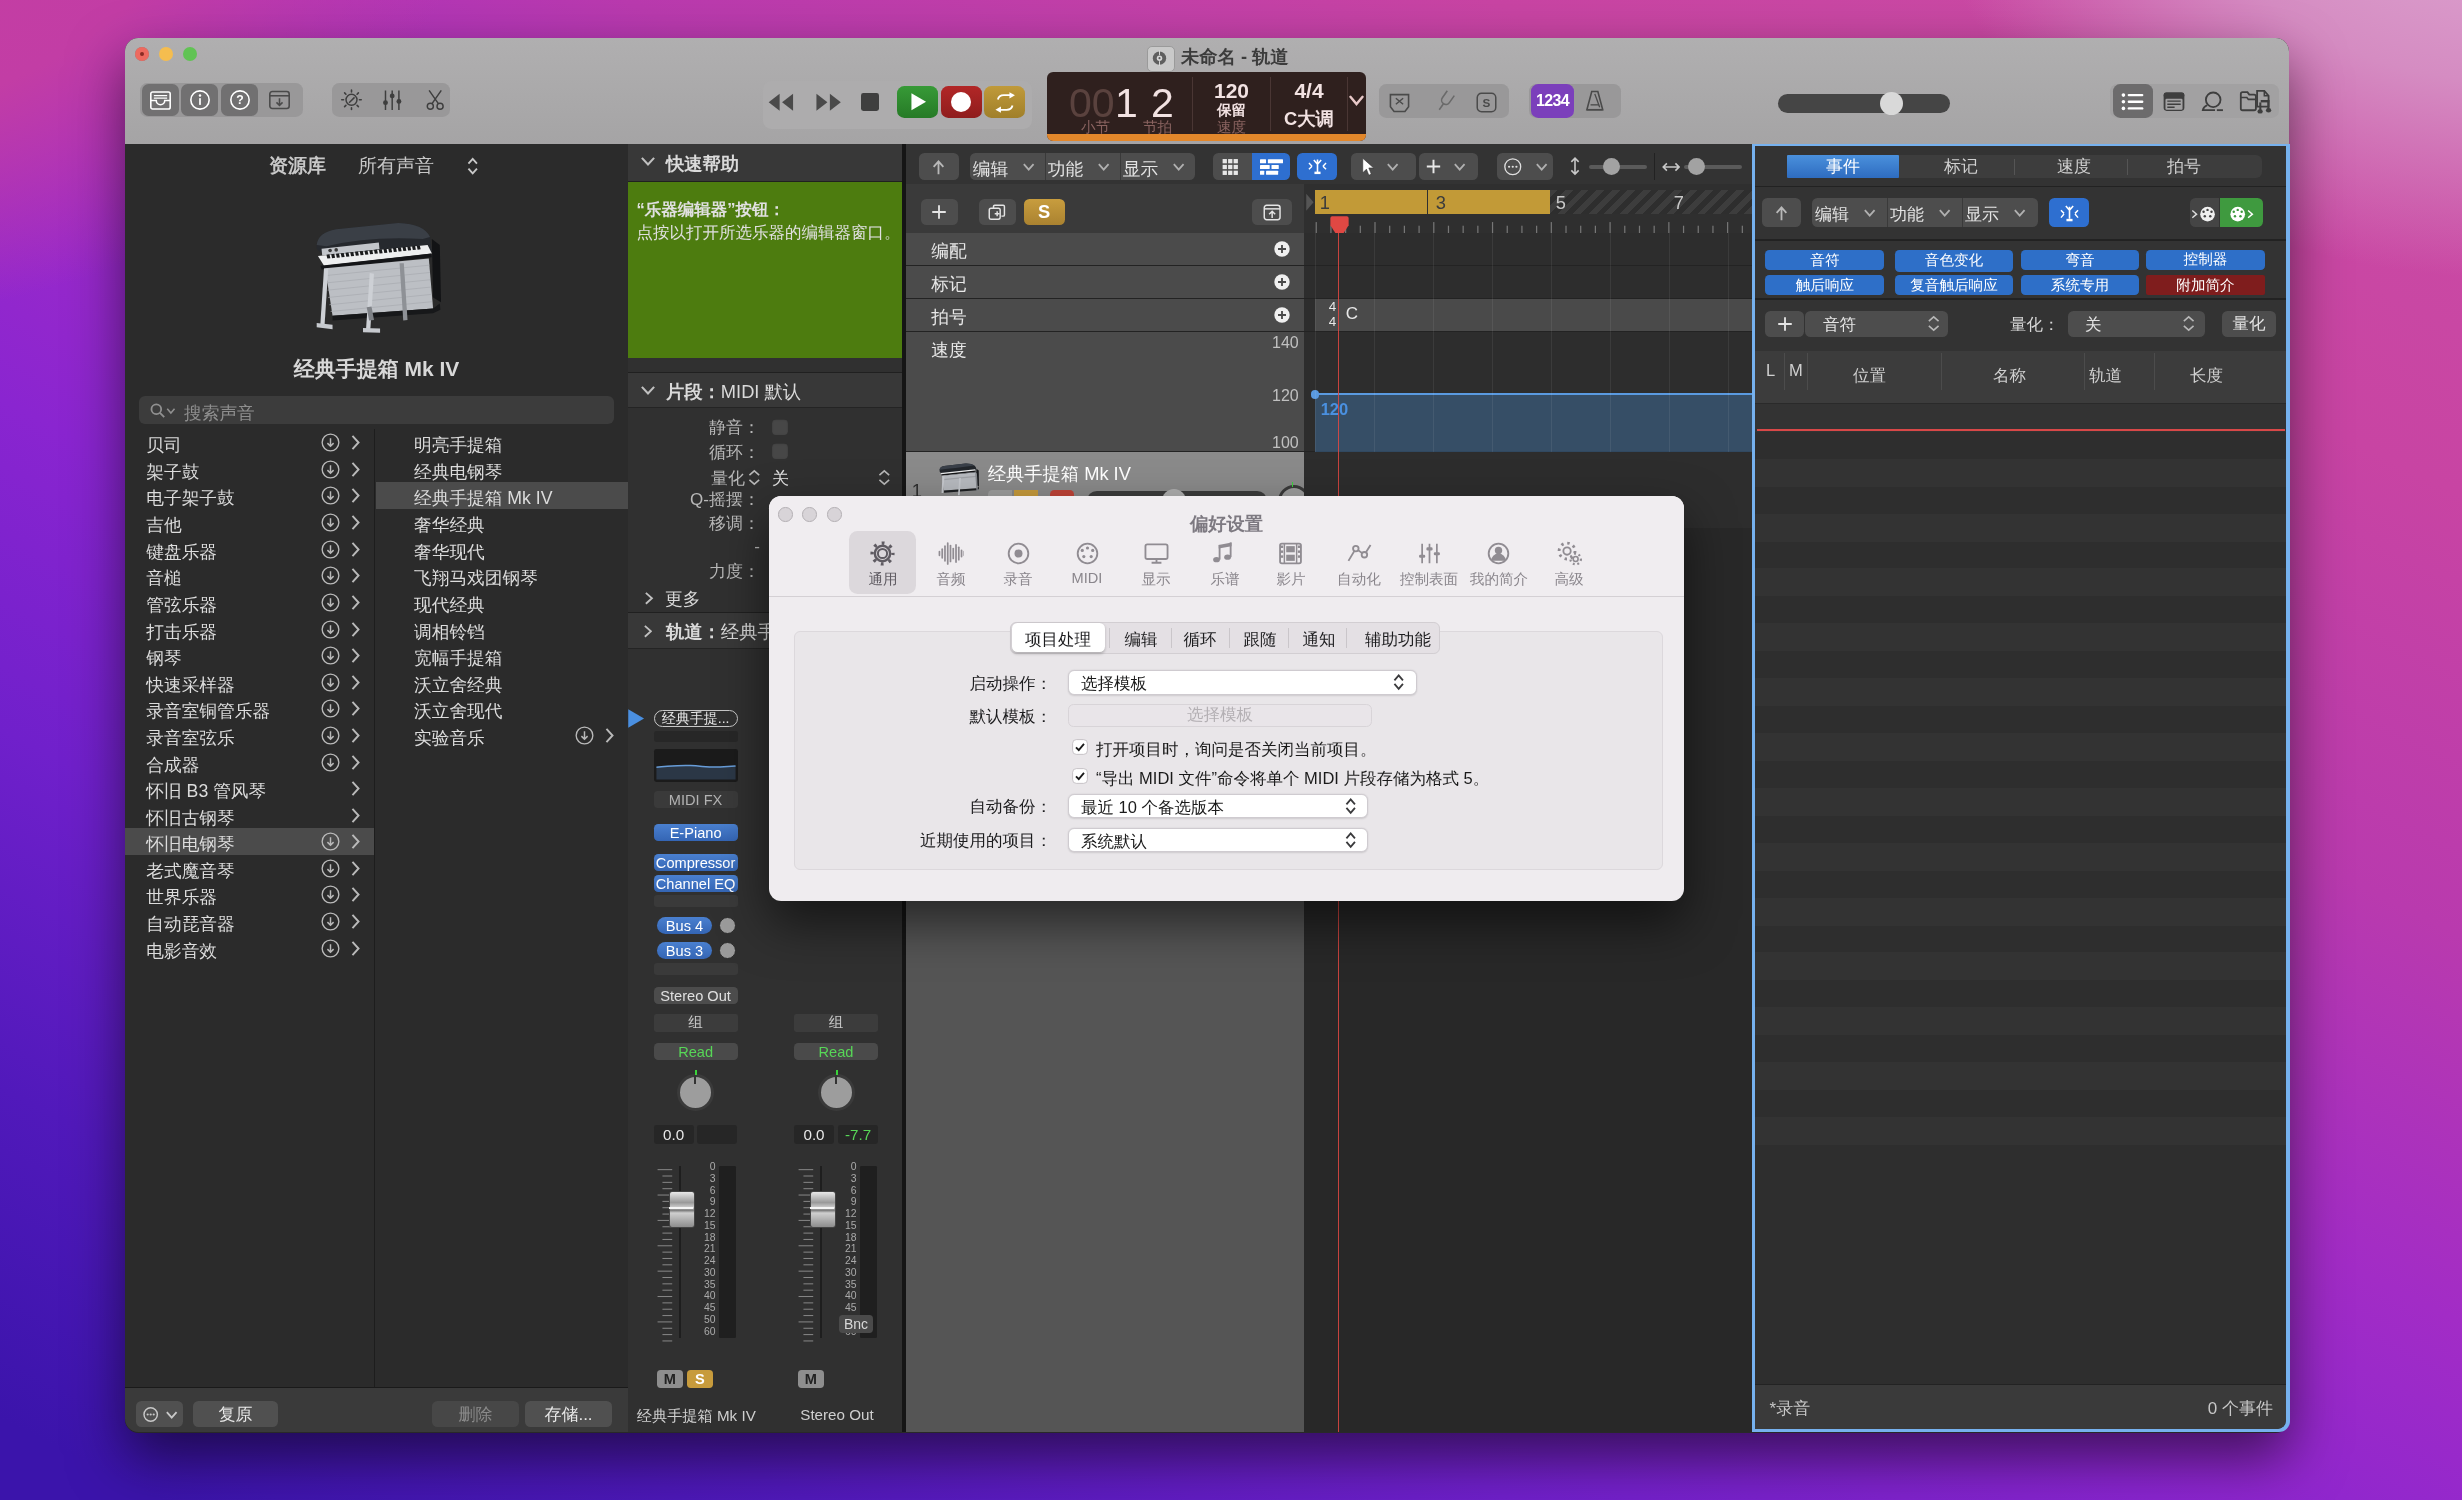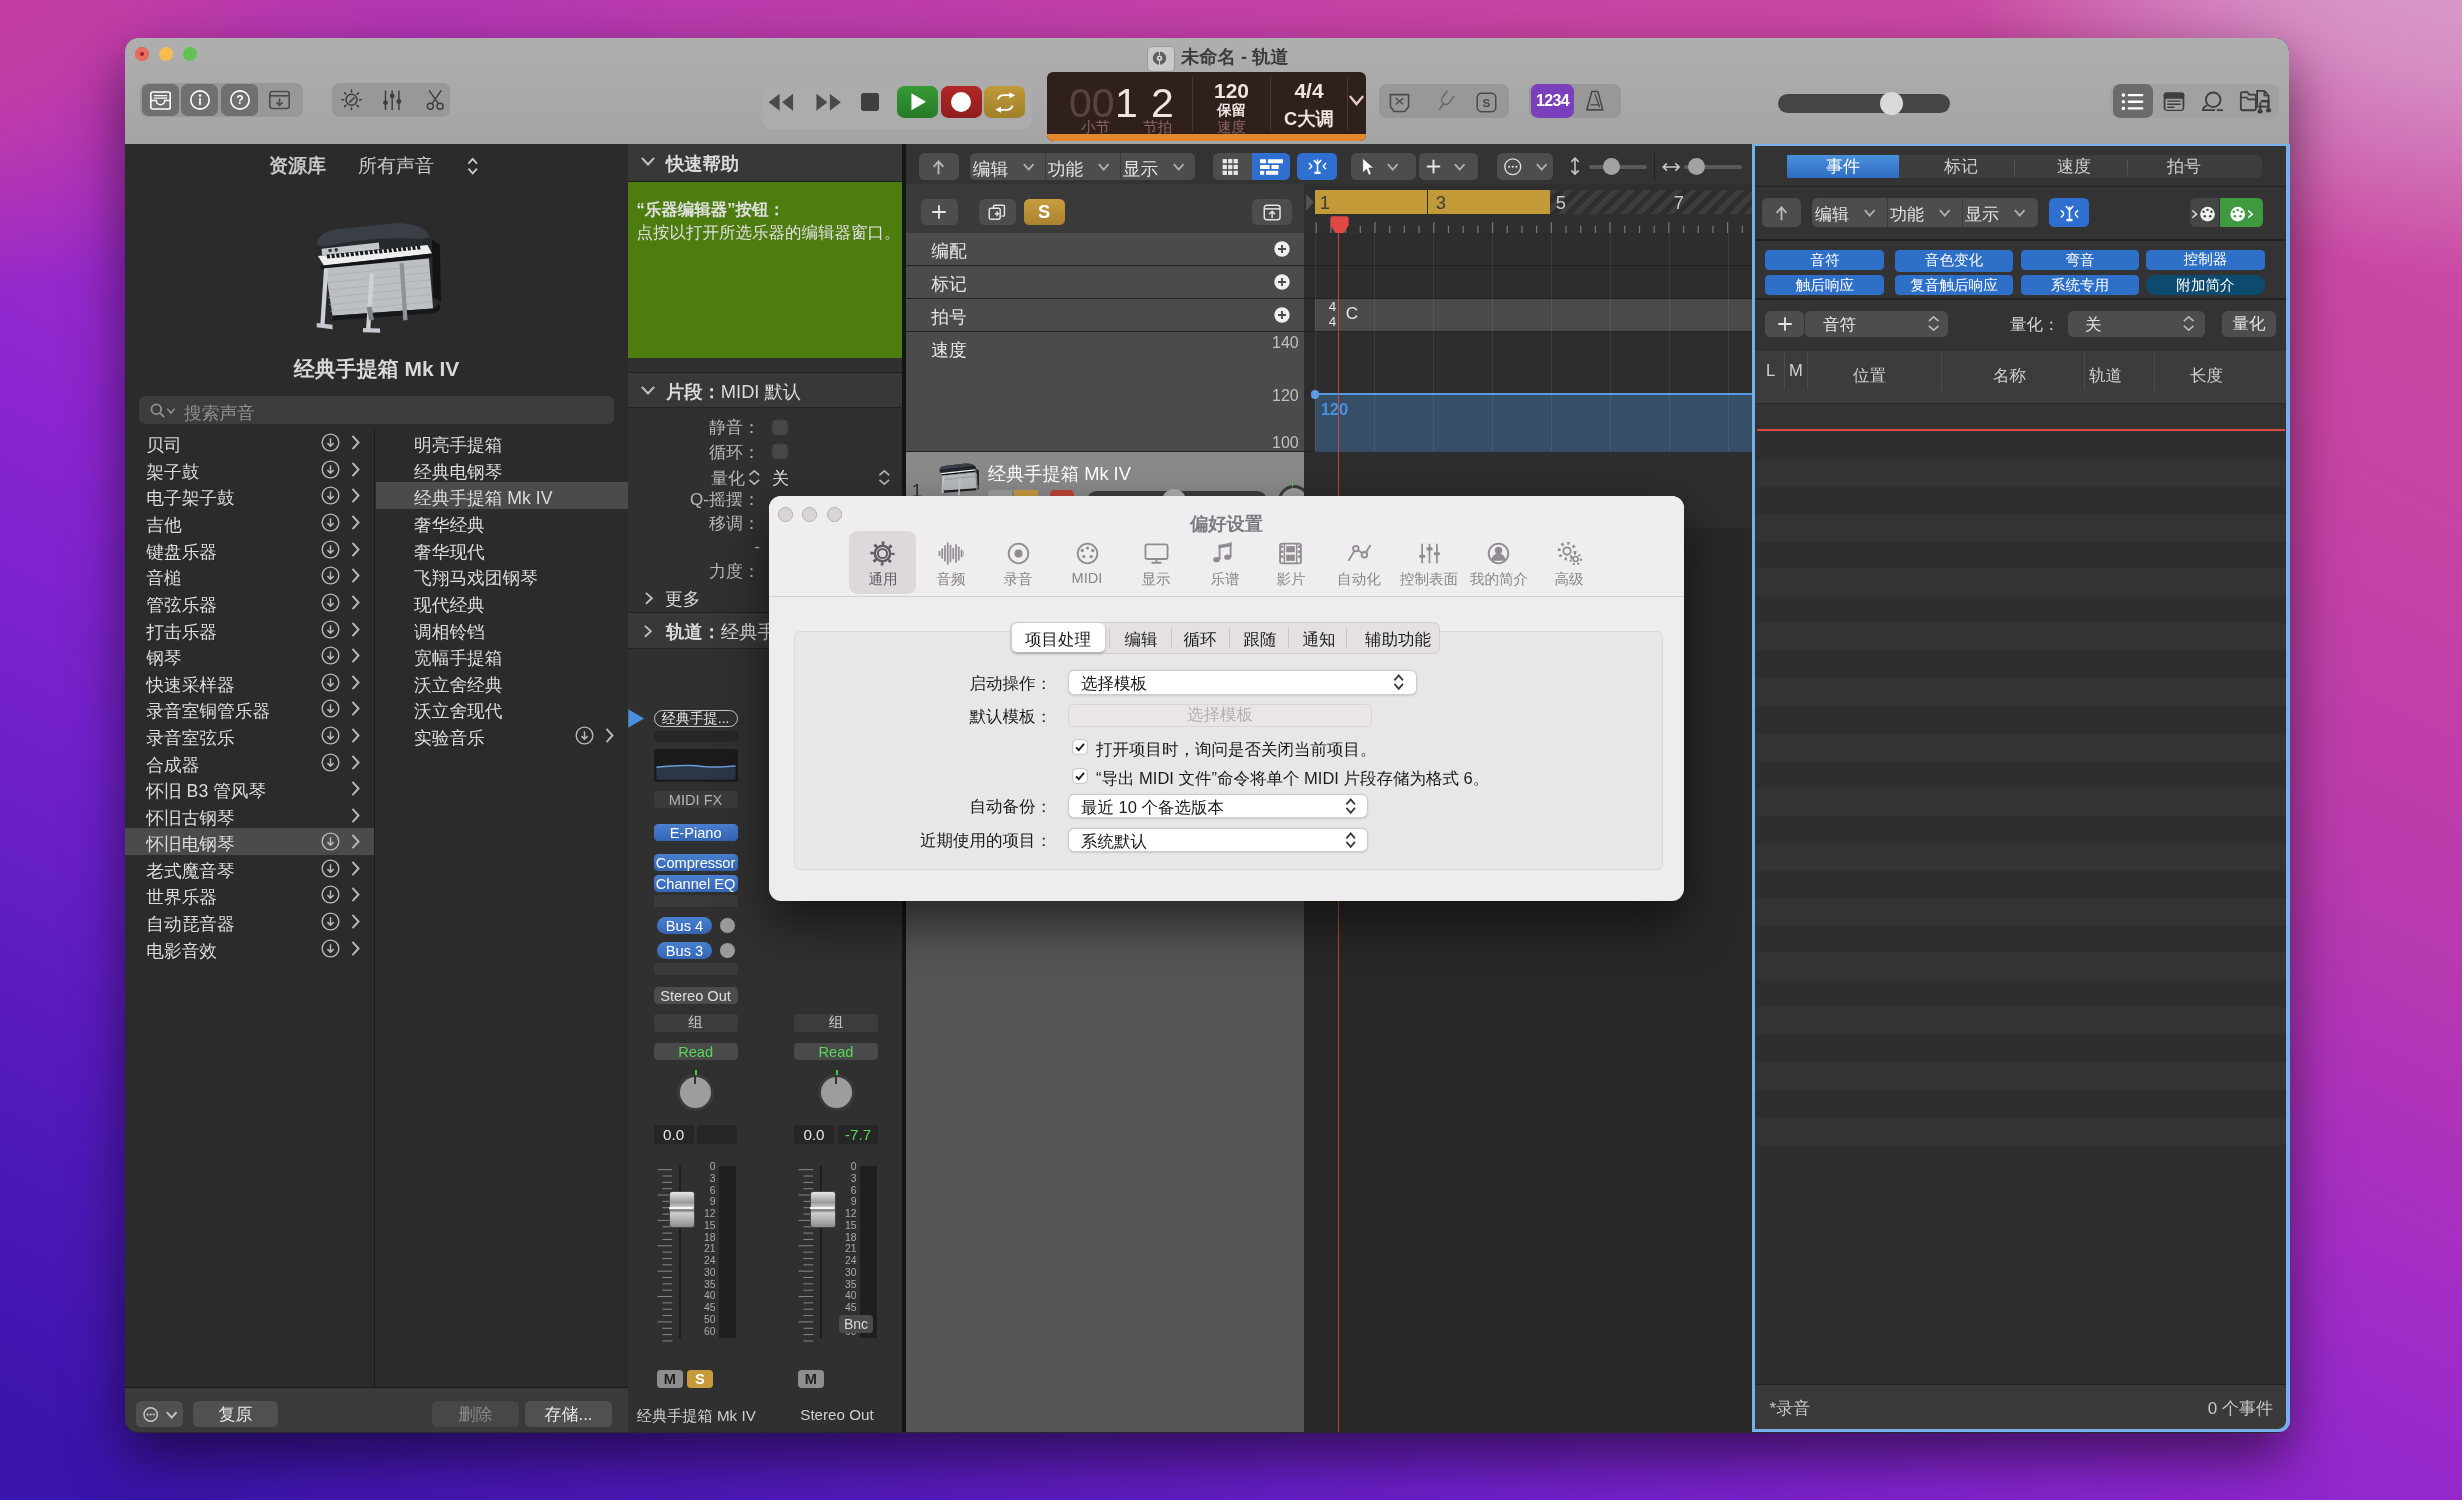--- a/index.html
+++ b/index.html
@@ -1002,21 +1002,21 @@
           <path d="M36 9 l7 6 -7 6" fill="none" stroke="#fff" stroke-width="2.4"></path>
         </svg>
 <div class="a" style="left:0;top:93px;width:531px;height:1.8px;background:#222"></div>
 <div class="a fc" style="left:10.4px;top:104px;width:119px;height:15.2px;background:#2e6fc8;border-radius:4.3px;font-size:14.6px;color:#fff;padding:2.4px 0">音符</div>
         <div class="a fc" style="left:140px;top:104px;width:118px;height:15.2px;background:#2e6fc8;border-radius:4.3px;font-size:14.6px;color:#fff;padding:3px 0">音色变化</div>
         <div class="a fc" style="left:266px;top:104px;width:118px;height:15.2px;background:#2e6fc8;border-radius:4.3px;font-size:14.6px;color:#fff;padding:2.4px 0">弯音</div>
         <div class="a fc" style="left:391px;top:104px;width:119px;height:15.2px;background:#2e6fc8;border-radius:4.3px;font-size:14.6px;color:#fff;padding:2px 0">控制器</div>
         <div class="a fc" style="left:10.4px;top:129px;width:119px;height:15.2px;background:#2e6fc8;border-radius:4.3px;font-size:14.6px;color:#fff;padding:2.4px 0">触后响应</div>
         <div class="a fc" style="left:140px;top:129px;width:118px;height:15.2px;background:#2e6fc8;border-radius:4.3px;font-size:14.6px;color:#fff;padding:2.4px 0">复音触后响应</div>
         <div class="a fc" style="left:266px;top:129px;width:118px;height:15.2px;background:#2e6fc8;border-radius:4.3px;font-size:14.6px;color:#fff;padding:2.4px 0">系统专用</div>
-        <div class="a fc" style="left:391px;top:129px;width:119px;height:15.2px;background:#0c4a6e;border-radius:9px;font-size:14.6px;color:#fff;padding:2.4px 0">附加简介</div>
+        <div class="a fc" style="left:391px;top:129px;width:119px;height:15.2px;background:#7f1d1d;border-radius:2px;font-size:14.6px;color:#fff;padding:2.4px 0">附加简介</div>
         <div class="a" style="left:0;top:152px;width:531px;height:1.8px;background:#222"></div>
 <div class="a" style="left:0;top:154px;width:531px;height:51px;background:#333"></div>
 <div class="a fc" style="left:10.4px;top:165px;width:39px;height:25.6px;background:#4d4d4d;border-radius:5.5px">
           <svg width="16" height="16" viewBox="0 0 26 26">
             <path d="M13 2 v22 M2 13 h22" stroke="#e4e4e4" stroke-width="3"></path>
           </svg>
         </div>
 <div class="a" style="left:50px;top:165px;width:143px;height:25.6px;background:#4d4d4d;border-radius:5.5px"></div>
 <div class="a" style="left:68px;top:168px;font-size:16.5px;color:#e4e4e4">音符</div>
 <svg class="a" style="left:172px;top:169px" width="13.4" height="17" viewBox="0 0 22 28">
@@ -1192,21 +1192,21 @@
       <div class="a fc" style="left:299px;top:208px;width:304px;height:22.6px;background:#e9e5e9;border:0.6px solid #d8d4d8;border-radius:5.5px;box-sizing:border-box;font-size:16.5px;color:#b4b0b4">选择模板</div>
       <div class="a" style="left:303px;top:243px"><svg width="16" height="16" viewBox="0 0 26 26">
           <rect x="1" y="1" width="24" height="24" rx="6" fill="#fff" stroke="#c2bec2" stroke-width="1.5"></rect>
           <path d="M6.5 13.5 L11 18 L19.5 8" fill="none" stroke="#1a1a1a" stroke-width="3"></path>
         </svg></div>
       <div class="a" style="left:327px;top:243px;font-size:16.5px;color:#1a1a1a">打开项目时，询问是否关闭当前项目。</div>
       <div class="a" style="left:303px;top:272px"><svg width="16" height="16" viewBox="0 0 26 26">
           <rect x="1" y="1" width="24" height="24" rx="6" fill="#fff" stroke="#c2bec2" stroke-width="1.5"></rect>
           <path d="M6.5 13.5 L11 18 L19.5 8" fill="none" stroke="#1a1a1a" stroke-width="3"></path>
         </svg></div>
-      <div class="a" style="left:327px;top:272px;font-size:16.5px;color:#1a1a1a">“导出 MIDI 文件”命令将单个 MIDI 片段存储为格式 6。</div>
+      <div class="a" style="left:327px;top:272px;font-size:16.5px;color:#1a1a1a">“导出 MIDI 文件”命令将单个 MIDI 片段存储为格式 5。</div>
       <div class="a" style="left:3px;top:300px;width:280px;text-align:right;font-size:16.5px;color:#1c1c1e">自动备份：</div>
       <div class="a" style="left:299px;top:298px;width:300px;height:24.4px;background:#fff;border:0.6px solid #cfcbd0;border-radius:6.1px;box-sizing:border-box;box-shadow:0 0.6px 1.8px rgba(0,0,0,.12)"></div>
       <div class="a" style="left:312px;top:301px;font-size:16.5px;color:#1a1a1a">最近 10 个备选版本</div>
       <svg class="a" style="left:575px;top:301px" width="13.4" height="18.3" viewBox="0 0 22 30">
         <path d="M4 12 L11 4 L18 12 M4 18 L11 26 L18 18" fill="none" stroke="#3a3a3c" stroke-width="3"></path>
       </svg>
       <div class="a" style="left:3px;top:334px;width:280px;text-align:right;font-size:16.5px;color:#1c1c1e">近期使用的项目：</div>
       <div class="a" style="left:299px;top:332px;width:300px;height:24.4px;background:#fff;border:0.6px solid #cfcbd0;border-radius:6.1px;box-sizing:border-box;box-shadow:0 0.6px 1.8px rgba(0,0,0,.12)"></div>
       <div class="a" style="left:312px;top:335px;font-size:16.5px;color:#1a1a1a">系统默认</div>
       <svg class="a" style="left:575px;top:335px" width="13.4" height="18.3" viewBox="0 0 22 30">

